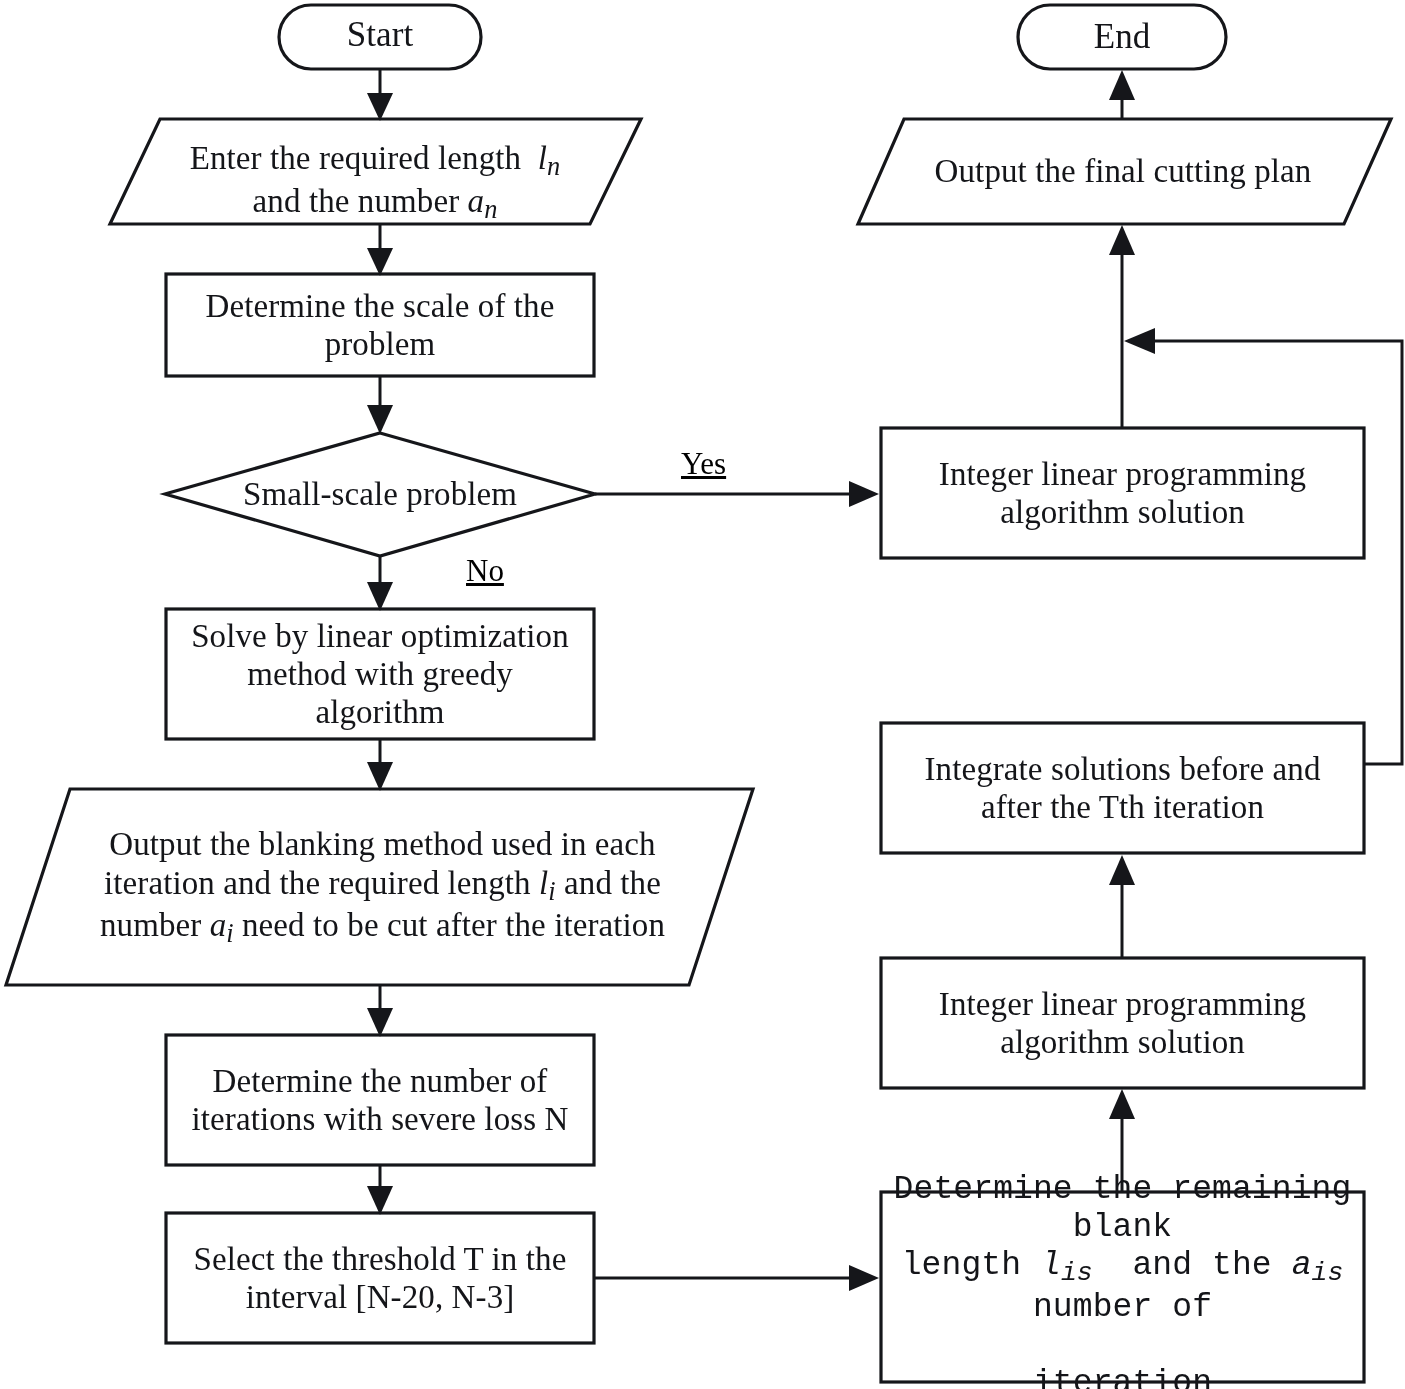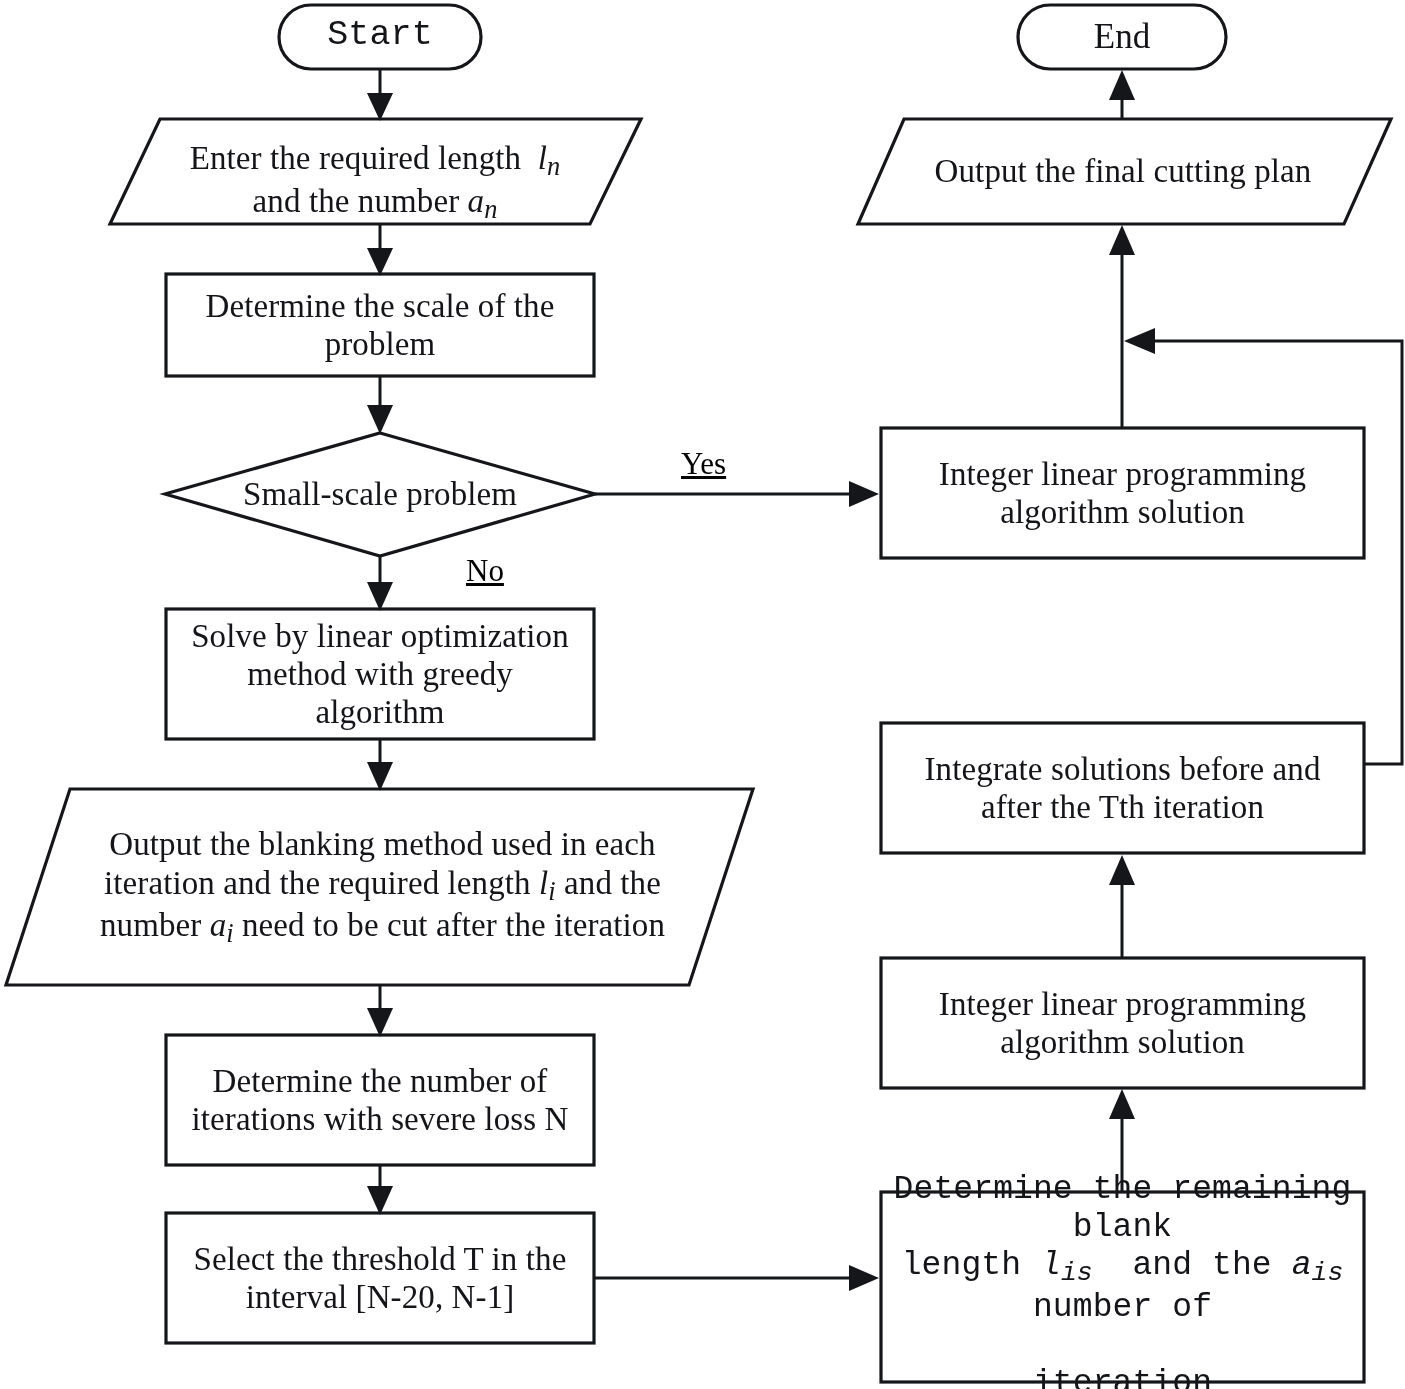--- a/index.html
+++ b/index.html
@@ -173,21 +173,21 @@
       <polygon class="arrowhead" points="1122,225 1109,255 1135,255"></polygon>
     </g>
 
     <g>
       <line class="conn" x1="1122" y1="119" x2="1122" y2="92"></line>
       <polygon class="arrowhead" points="1122,70 1109,100 1135,100"></polygon>
     </g>
 
   </svg>
 
-  <div class="node-label fs-terminal" style="left:279px; top:5px; width:202px; height:60px;font-family:Liberation Mono, monospace;">
+  <div class="node-label fs-terminal" style="left:279px; top:5px; width:202px; height:60px;">
     <span>Start</span>
   </div>
 
   <div class="node-label fs-body" style="left:135px; top:119px; width:480px; height:105px;align-items:flex-end;">
     <span>
       <span>Enter the required length</span>&nbsp;
       <span class="ital">l</span><span class="sub ital">n</span><br>
       <span>and the number</span>
       <span class="ital">a</span><span class="sub">n</span>
     </span>
@@ -227,21 +227,21 @@
   <div class="node-label fs-body" style="left:166px; top:1035px; width:428px; height:130px;text-align:center;">
     <span>
       <span>Determine the number of</span><br>
       <span>iterations with severe loss N</span>
     </span>
   </div>
 
   <div class="node-label fs-body" style="left:166px; top:1213px; width:428px; height:130px;">
     <span>
       <span>Select the threshold T in the</span><br>
-      <span>interval [N-20, N-1]</span>
+      <span>interval [N-20, N-3]</span>
     </span>
   </div>
 
   <div class="node-label fs-terminal" style="left:1018px; top:5px; width:208px; height:64px;">
     <span>End</span>
   </div>
 
   <div class="node-label fs-body" style="left:880px; top:119px; width:486px; height:105px;">
     <span>Output the final cutting plan</span>
   </div>

